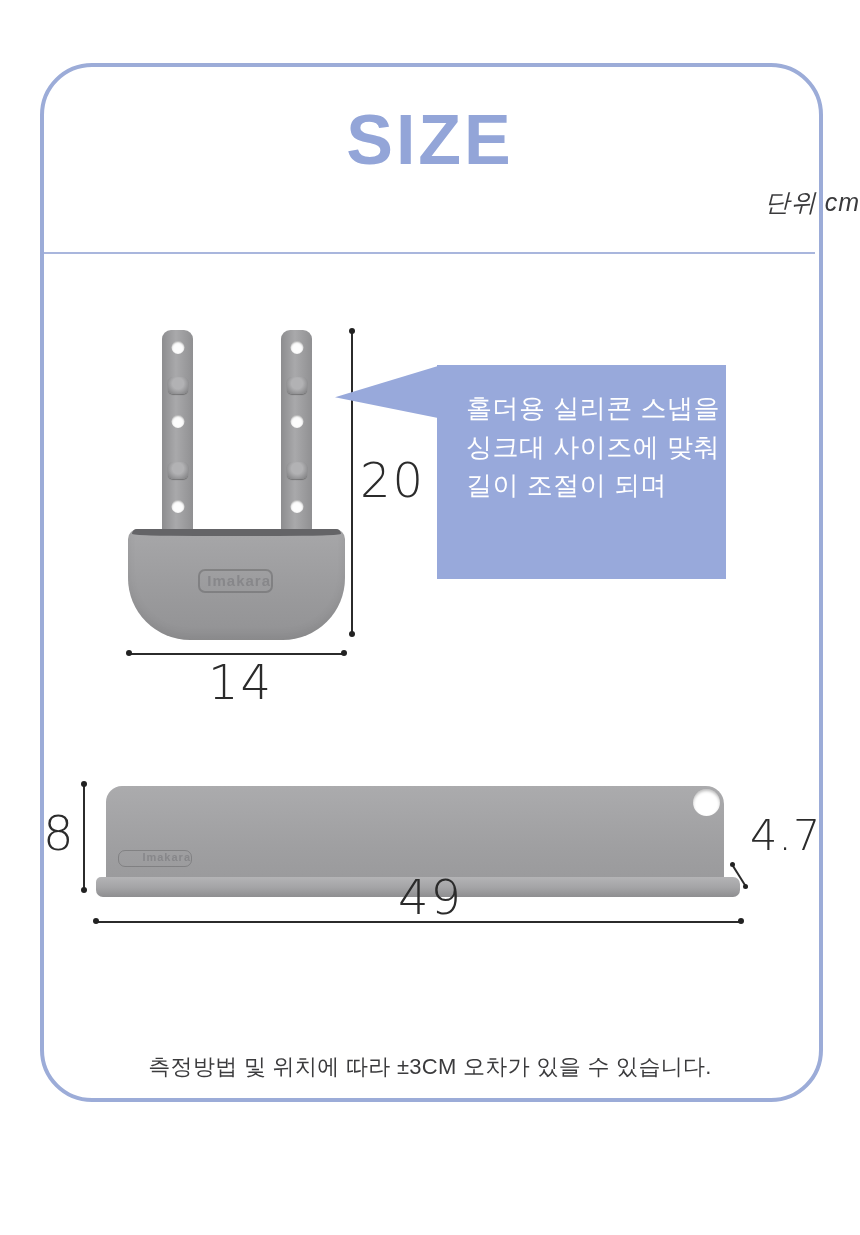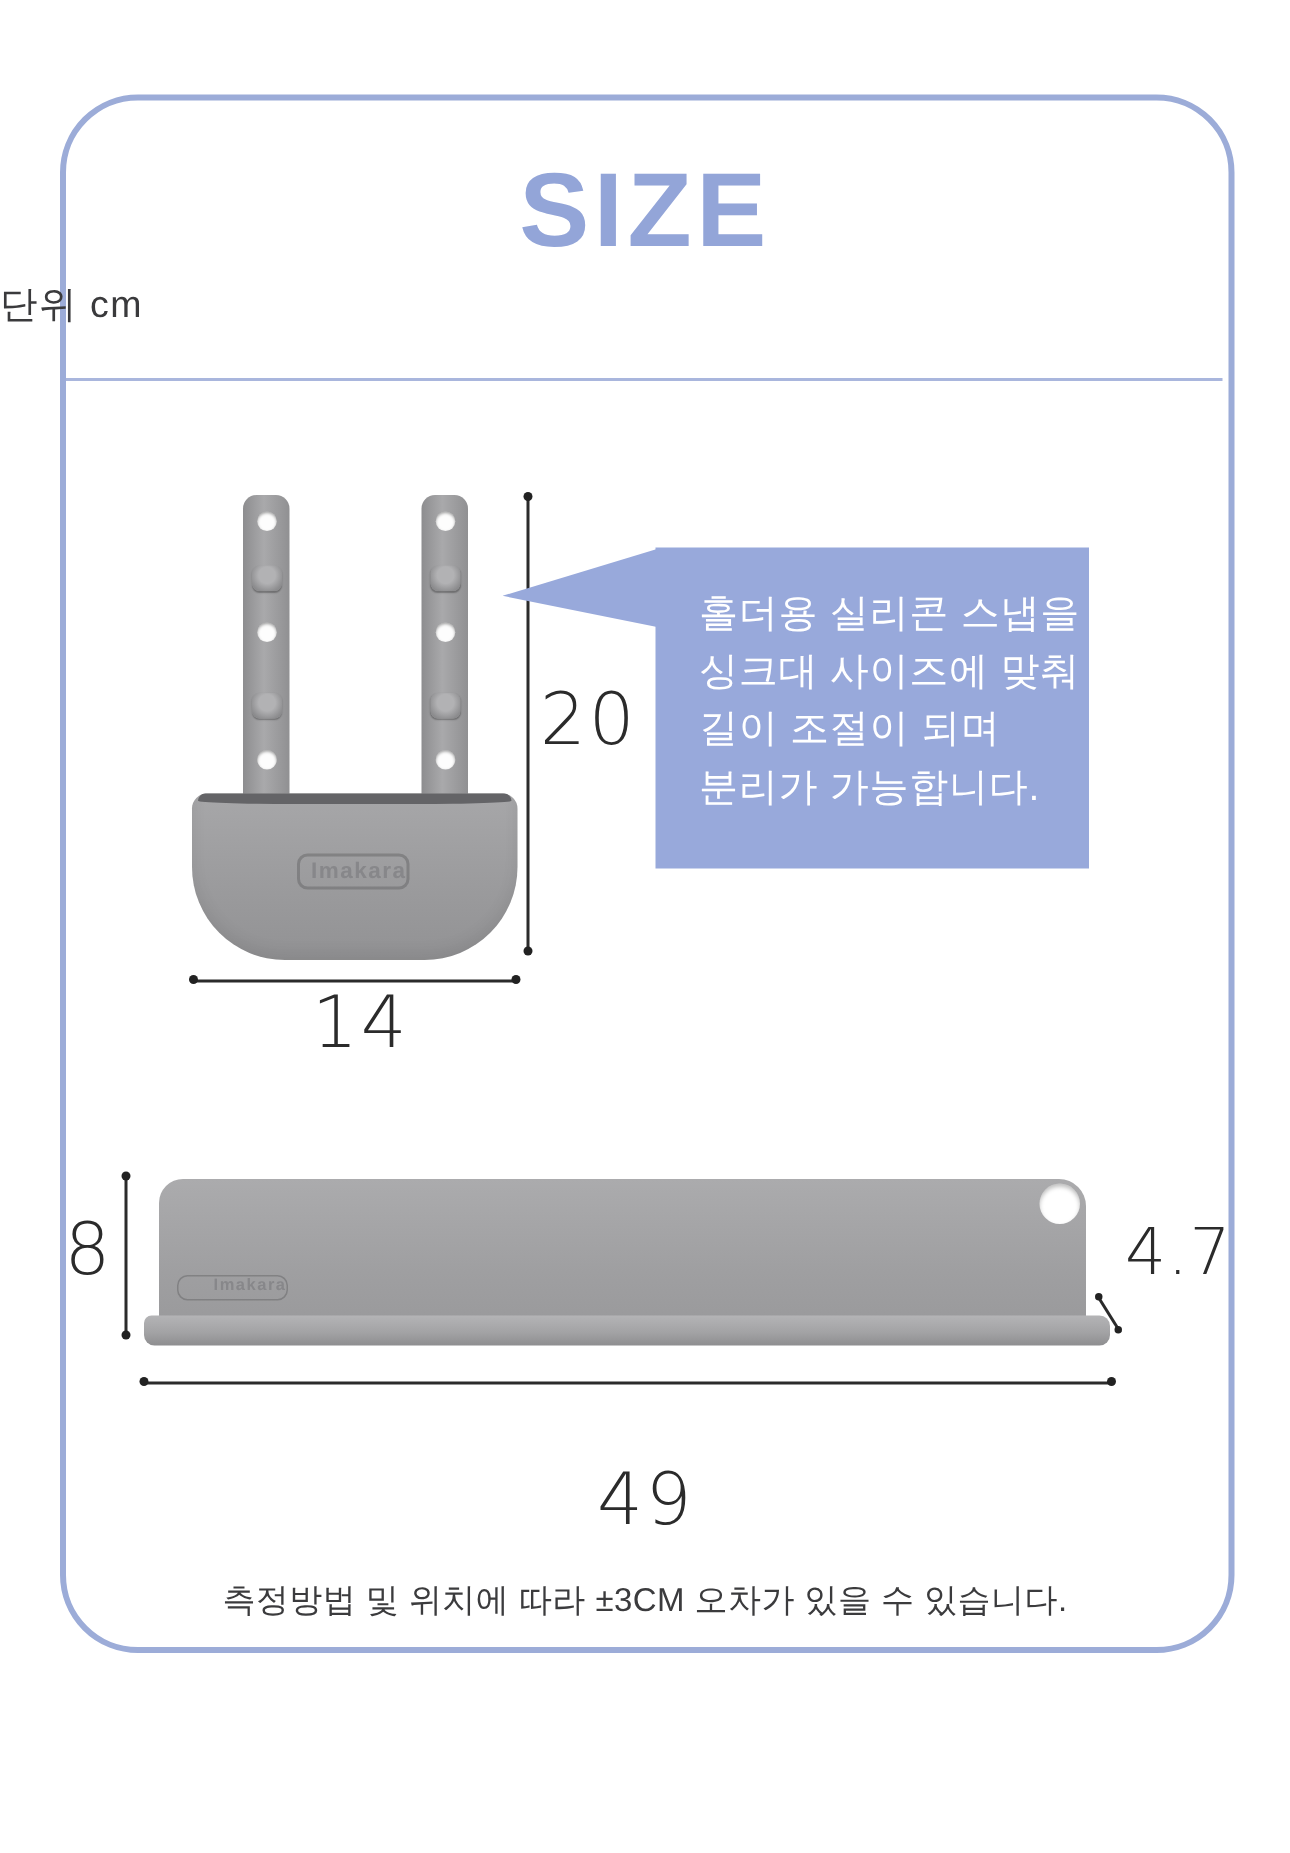--- a/index.html
+++ b/index.html
@@ -7,22 +7,22 @@
   .page { position:relative; width:860px; height:1235px; background:#ffffff; overflow:hidden; }
 
   
   .frame { position:absolute; left:40px; top:63px; width:783px; height:1039px;
            border:4px solid #9cacd8; border-radius:52px; }
   .divider { position:absolute; left:44px; top:252px; width:771px; height:2px; background:#a9b6dd; }
 
   
   .size-title { position:absolute; left:0; top:100px; width:860px; text-align:center;
                 font-size:70px; font-weight:bold; color:#93a5d8; letter-spacing:3px; }
-  .unit-label { position:absolute; left:0; top:186px; width:860px; text-align:left;
-                font-size:25px; color:#3a3a3c; letter-spacing:1px; }
+  .unit-label { position:absolute; left:0; top:186px; width:860px; text-align:right;
+                font-size:25px; color:#3a3a3c; letter-spacing:1px;font-style:italic; }
 
   
   .strap { position:absolute; width:31px; height:202px; top:330px;
            background:linear-gradient(90deg,#8d8d8f,#a9a9ab 45%,#909092);
            border-radius:9px 9px 2px 2px; }
   .strap.left  { left:162px; }
   .strap.right { left:281px; }
   .hole { position:absolute; left:50%; transform:translateX(-50%); width:13px; height:13px;
           border-radius:50%; background:#fdfdfd; box-shadow:inset 0 1px 2px rgba(0,0,0,.35); }
   .snap { position:absolute; left:50%; transform:translateX(-50%); width:20px; height:17px;
@@ -109,40 +109,39 @@
   <div class="dot" style="left:126px; top:650px;"></div>
   <div class="dot" style="left:341px; top:650px;"></div>
   <div class="dim-num" style="left:208px; top:654px;">14</div>
 
   <div class="callout-pointer"></div>
   <div class="callout">
     <div class="callout-text">
       <div class="callout-line">홀더용 실리콘 스냅을</div>
       <div class="callout-line">싱크대 사이즈에 맞춰</div>
       <div class="callout-line">길이 조절이 되며</div>
-      <div class="callout-line">분리가 가능합니다.</div>
     </div>
   </div>
 
   <div>
     <div class="guard-wall"></div>
     <div class="guard-base"></div>
     <div class="guard-hole"></div>
     <div class="logo-badge logo2">Imakara</div>
   </div>
 
   <div class="dim-line" style="left:83px; top:784px; width:2px; height:106px;"></div>
   <div class="dot" style="left:81px; top:781px;"></div>
   <div class="dot" style="left:81px; top:887px;"></div>
   <div class="dim-num" style="left:43px; top:805px;">8</div>
 
   <div class="dim-line" style="left:95px; top:921px; width:647px; height:2px;"></div>
   <div class="dot" style="left:93px; top:918px;"></div>
   <div class="dot" style="left:738px; top:918px;"></div>
-  <div class="dim-num" style="left:398px; top:972px;">49</div>
+  <div class="dim-num" style="left:398px; top:869px;">49</div>
 
   <div class="diag-tick"></div>
   <div class="dot" style="left:730px; top:862px; width:5px; height:5px;"></div>
   <div class="dot" style="left:743px; top:884px; width:5px; height:5px;"></div>
   <div class="dim-num" style="left:750px; top:810px; font-size:43px; letter-spacing:1px;">4.7</div>
 
   <div class="note">측정방법 및 위치에 따라 ±3CM 오차가 있을 수 있습니다.</div>
 
 </div>
 

